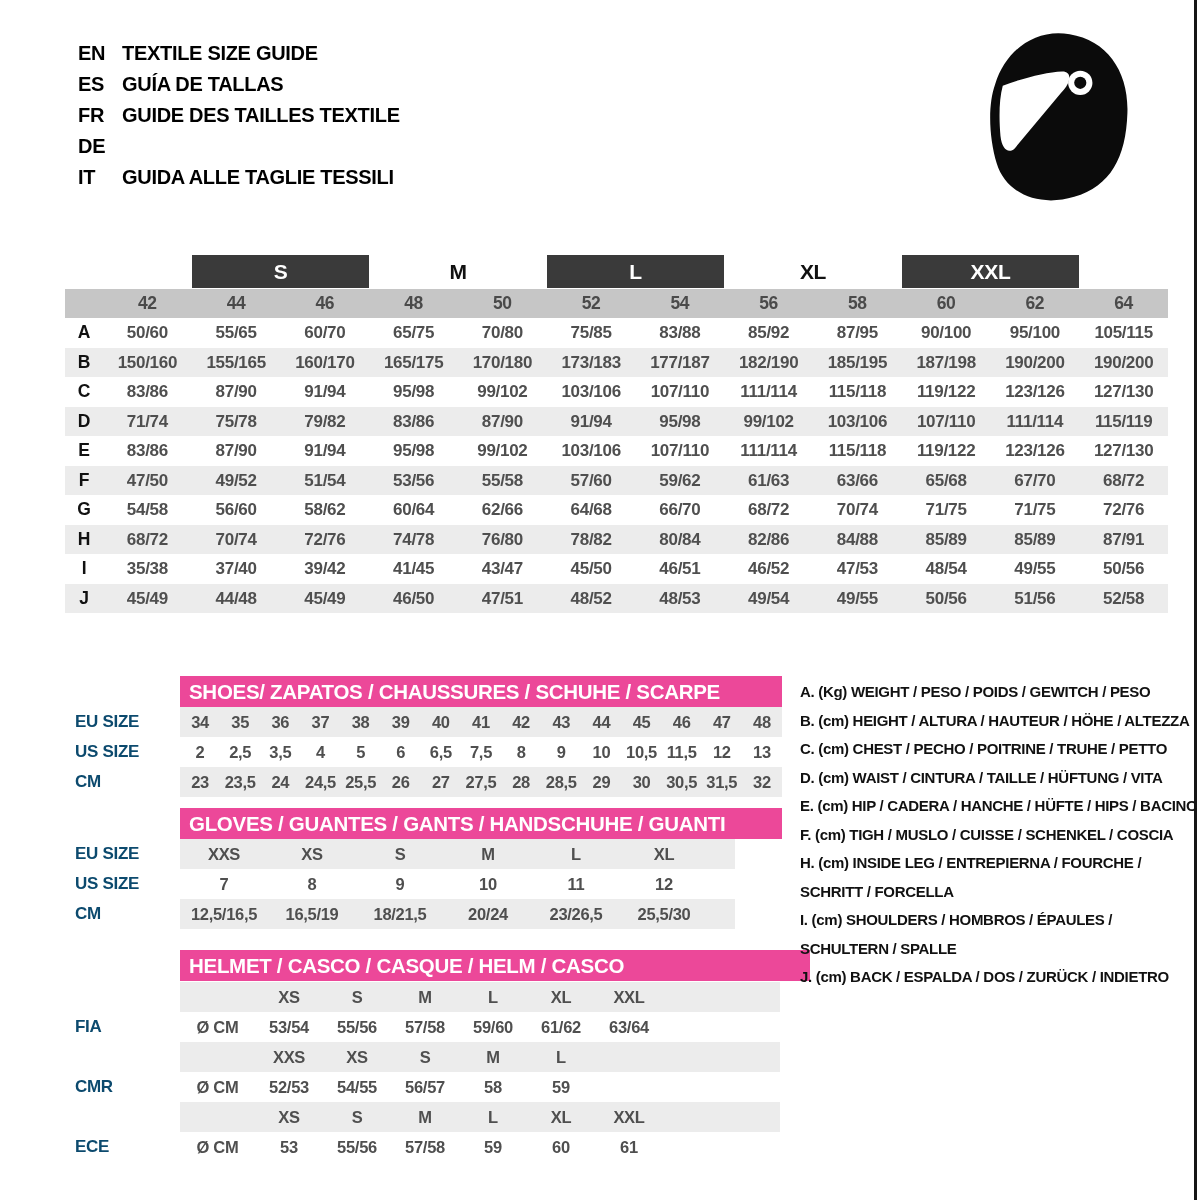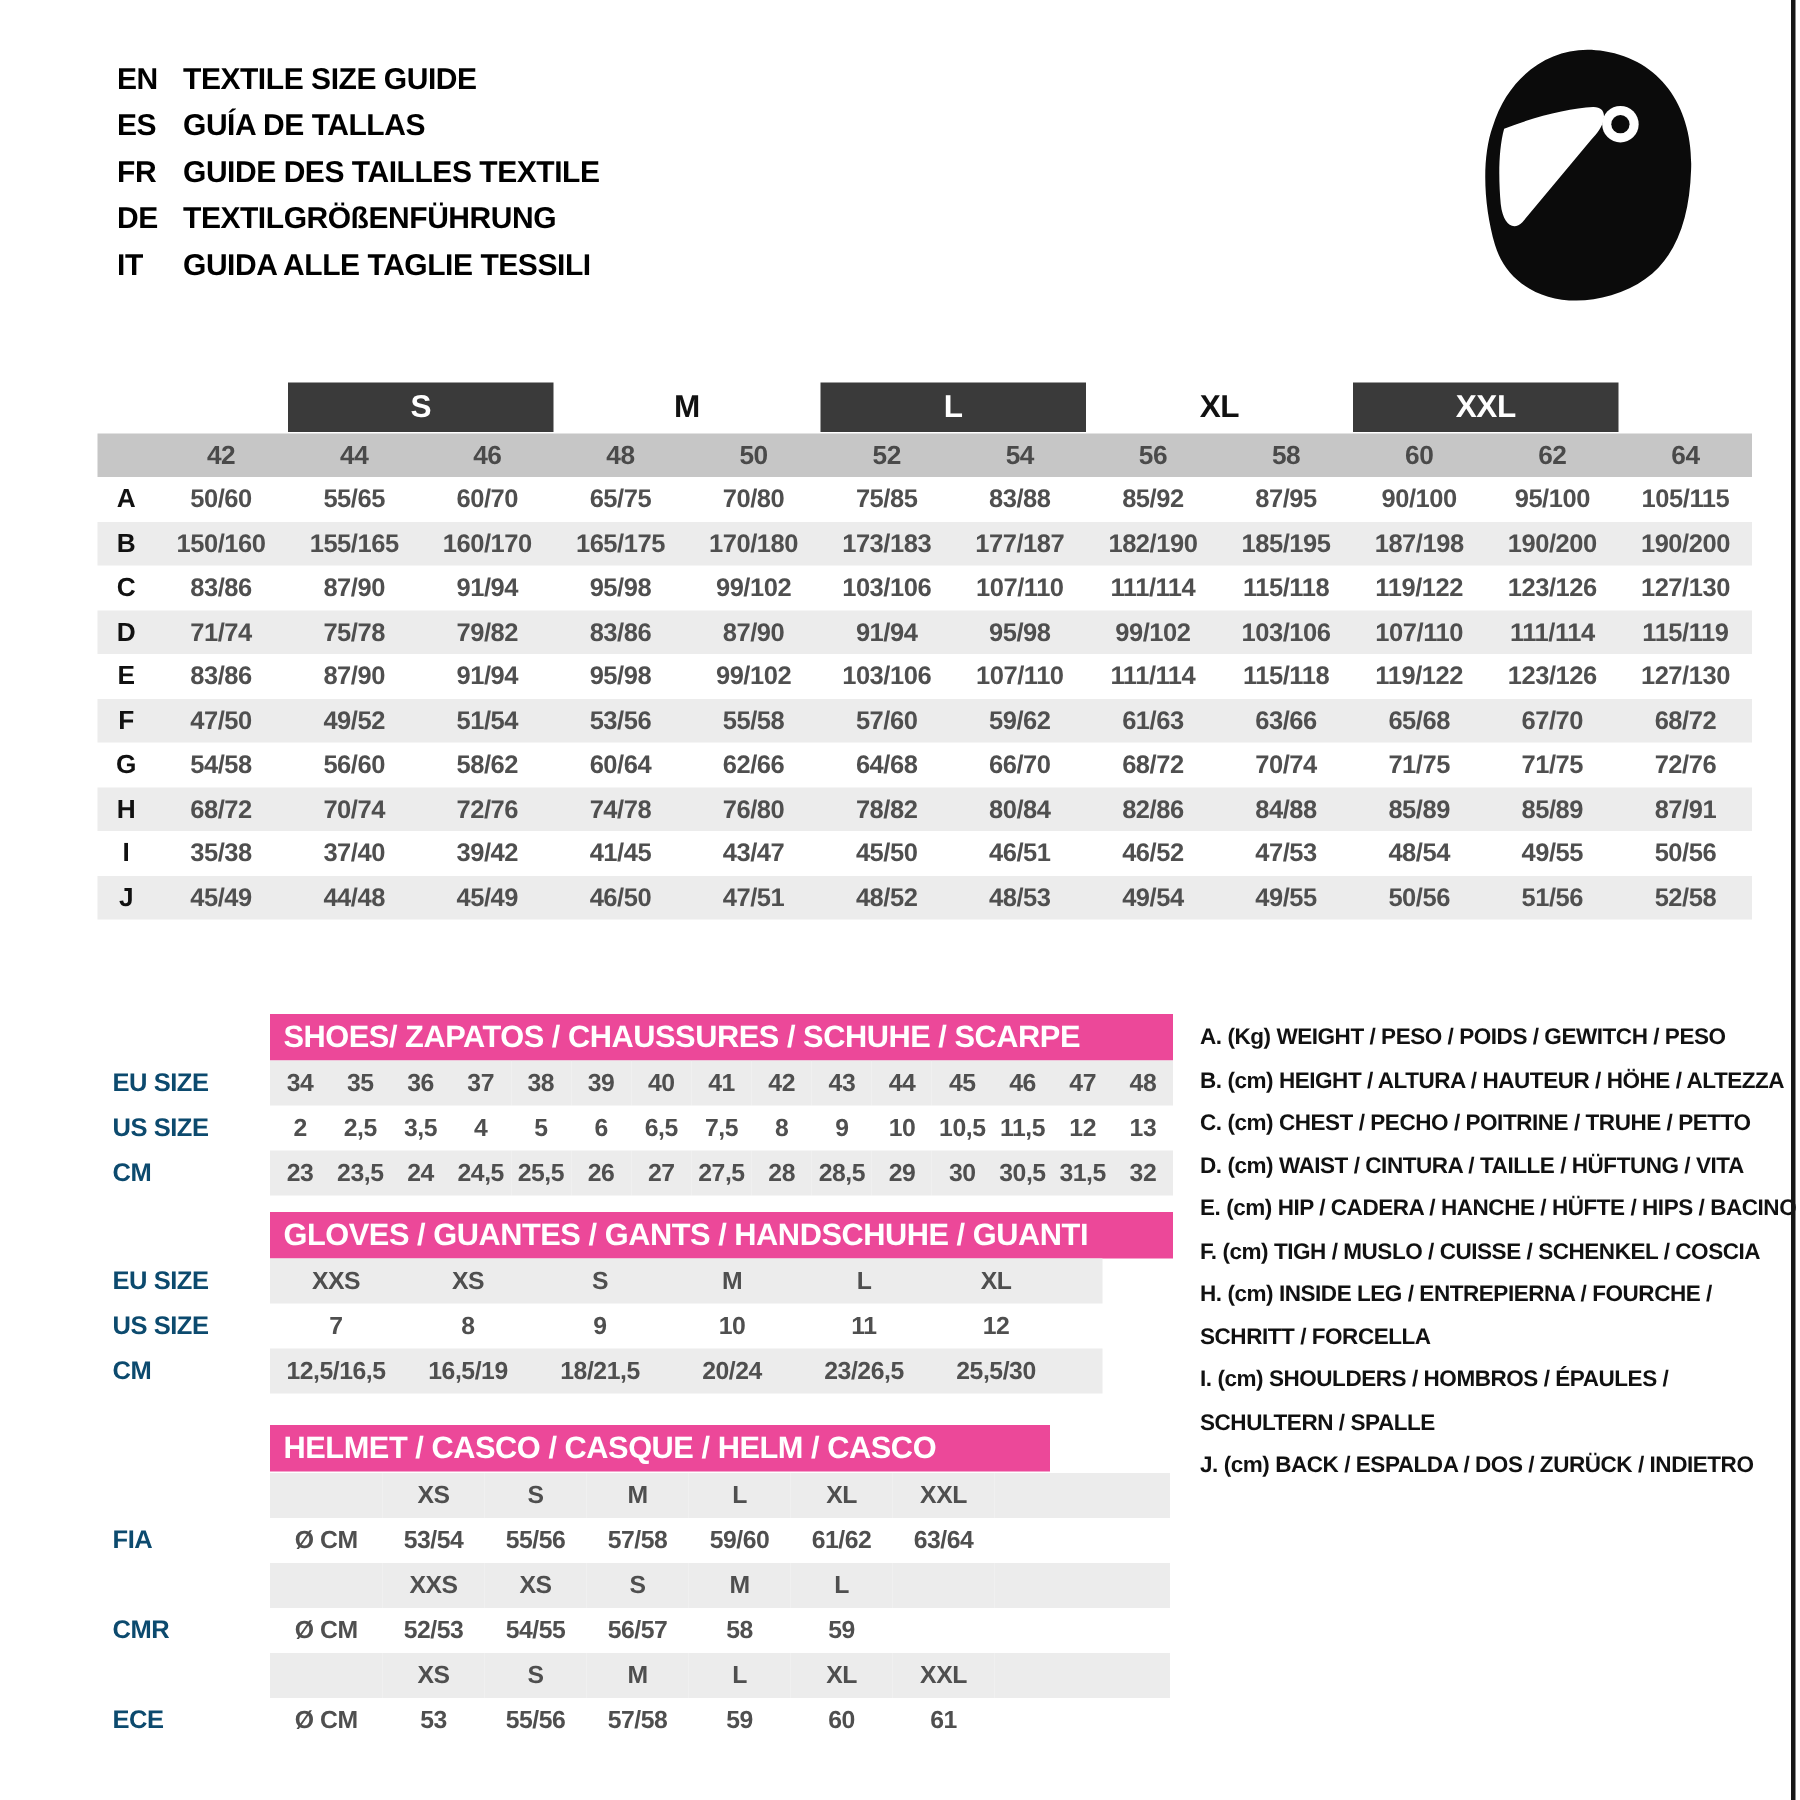--- a/index.html
+++ b/index.html
@@ -56,21 +56,20 @@
       <div class="lang-row">
         <span class="lang-code">ES</span>
         <span class="lang-label">GUÍA DE TALLAS</span>
       </div>
       <div class="lang-row">
         <span class="lang-code">FR</span>
         <span class="lang-label">GUIDE DES TAILLES TEXTILE</span>
       </div>
       <div class="lang-row">
         <span class="lang-code">DE</span>
-        <span class="lang-label">TEXTILGRÖßENFÜHRUNG</span>
       </div>
       <div class="lang-row">
         <span class="lang-code">IT</span>
         <span class="lang-label">GUIDA ALLE TAGLIE TESSILI</span>
       </div>
     </div>
 
   <div class="helmet-wrap">
     <svg viewBox="0 0 100 115" width="152" height="178">
       <path fill="#0b0b0b" d="M57,3 C82,7 96,28 95,55 C94,84 84,103 60,110 C37,117 15,108 9,88 C4,71 3,50 8,36 C15,13 35,-1 57,3 Z"></path>
@@ -342,21 +341,21 @@
         <div class="cell shade">12,5/16,5</div>
         <div class="cell shade">16,5/19</div>
         <div class="cell shade">18/21,5</div>
         <div class="cell shade">20/24</div>
         <div class="cell shade">23/26,5</div>
         <div class="cell shade">25,5/30</div>
         <div class="cell shade"></div>
       </div>
     </div>
 
-  <div class="sec-bar" style="top:950px;width:520px;">HELMET / CASCO / CASQUE / HELM / CASCO</div>
+  <div class="sec-bar" style="top:950px;width:630px;">HELMET / CASCO / CASQUE / HELM / CASCO</div>
   <div class="sec-rows" style="top:982px;">
       <div class="srow helmet-row">
         <div class="cell slabel"></div>
         <div class="cell shade"></div>
         <div class="cell shade">XS</div>
         <div class="cell shade">S</div>
         <div class="cell shade">M</div>
         <div class="cell shade">L</div>
         <div class="cell shade">XL</div>
         <div class="cell shade">XXL</div>

